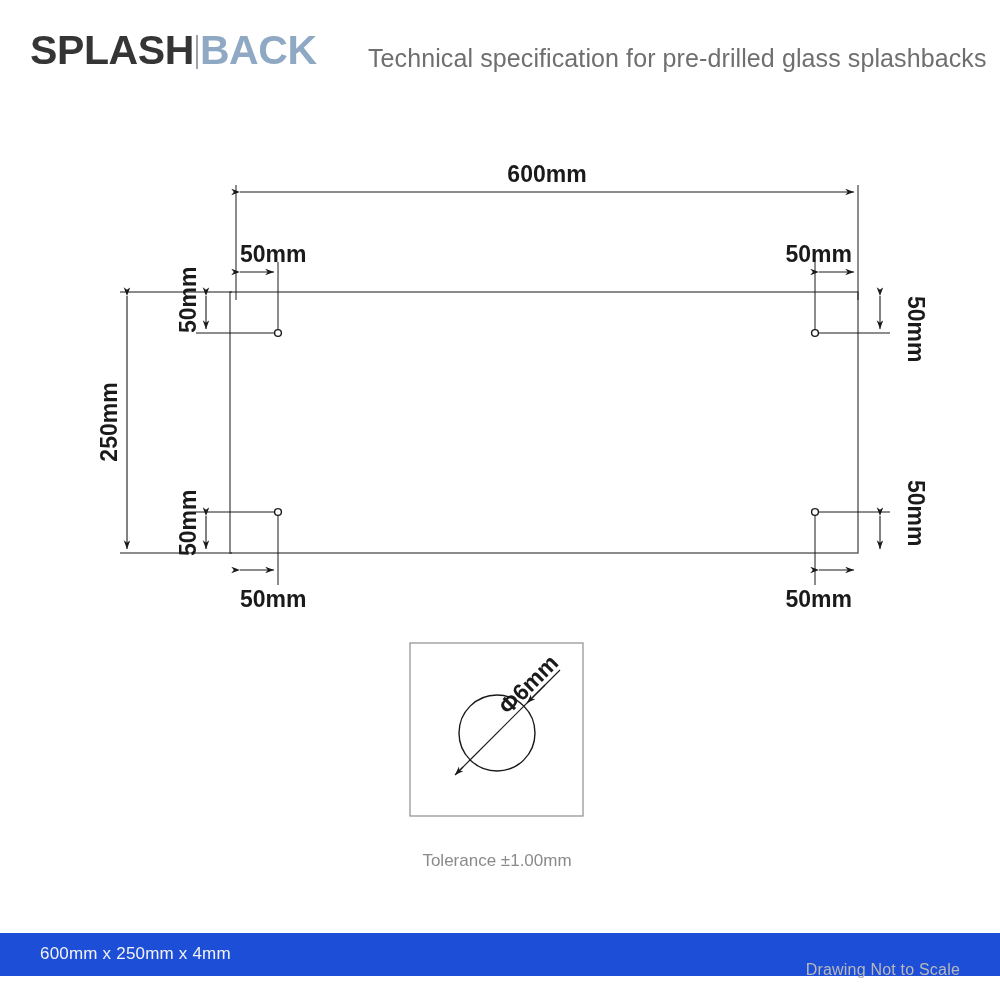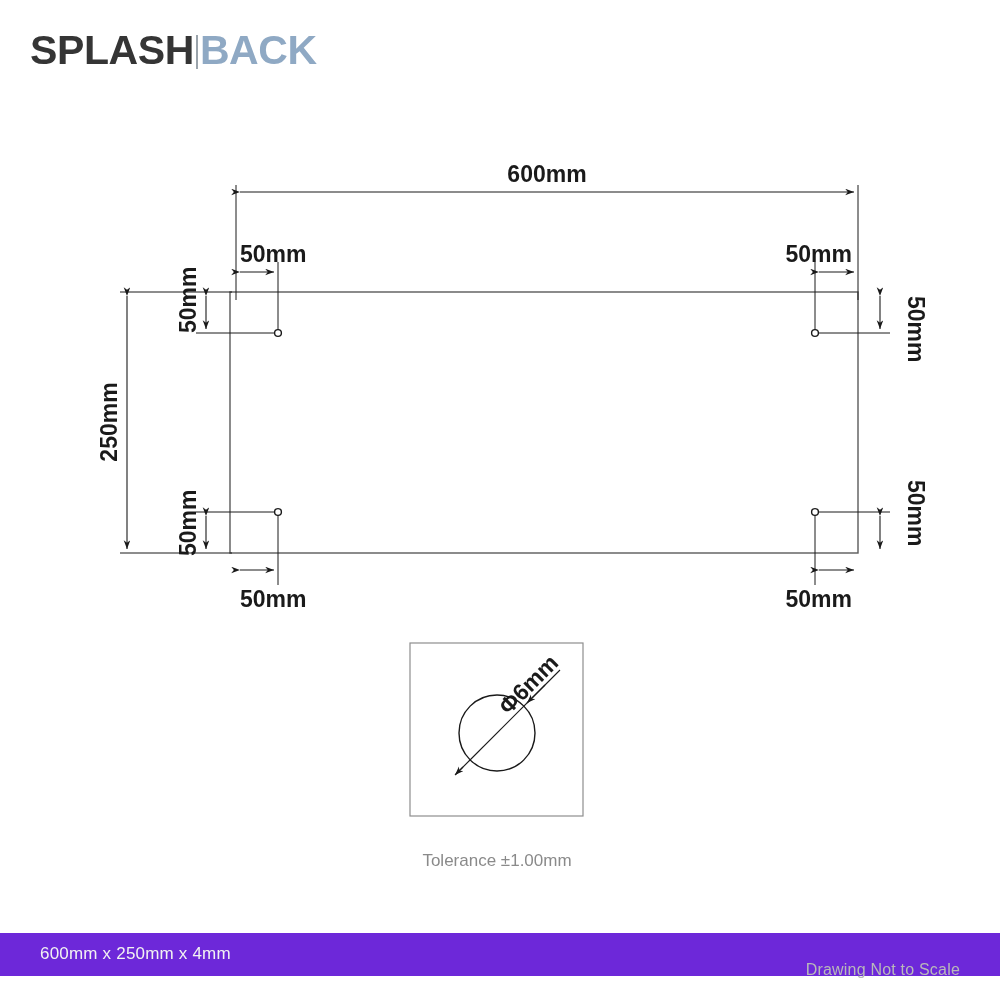--- a/index.html
+++ b/index.html
@@ -83,21 +83,21 @@
     fill: #8a8a8a;
   }
 
   
   #footer {
     position: absolute;
     left: 0;
     top: 933px;
     width: 1000px;
     height: 43px;
-    background: #6d28d9;
+    background: #1d4ed8;
   }
   #footer-left {
     position: absolute;
     left: 40px;
     top: 11px;
     font-size: 17px;
     color: #f2f2f2;
     letter-spacing: 0.2px;
     white-space: nowrap;
   }
@@ -111,20 +111,21 @@
     white-space: nowrap;
   }
 </style>
 </head>
 <body>
 
 <div id="header">
   <div id="logo">
     <span class="word-splash">SPLASH</span><span class="logo-divider"></span><span class="word-back">BACK</span>
   </div>
+  <div id="tagline">Technical specification for pre-drilled glass splashbacks</div>
 </div>
 
 <div id="stage">
 <svg class="dwg" viewBox="0 0 1000 1000" xmlns="http://www.w3.org/2000/svg">
   <defs>
     <marker id="arrR" markerWidth="9" markerHeight="9" refX="8" refY="3" orient="auto" markerUnits="strokeWidth">
       <path d="M0,0 L8,3 L0,6 L2.4,3 z" fill="#1a1a1a"></path>
     </marker>
     <marker id="arrL" markerWidth="9" markerHeight="9" refX="8" refY="3" orient="auto" markerUnits="strokeWidth">
       <path d="M0,0 L8,3 L0,6 L2.4,3 z" fill="#1a1a1a"></path>

